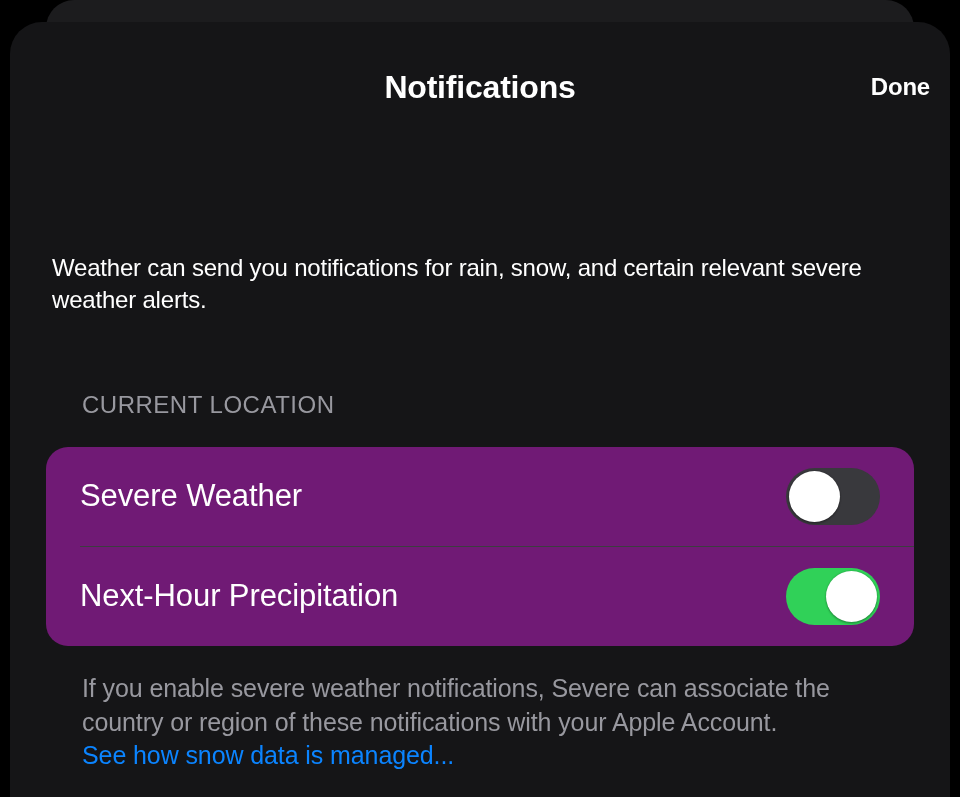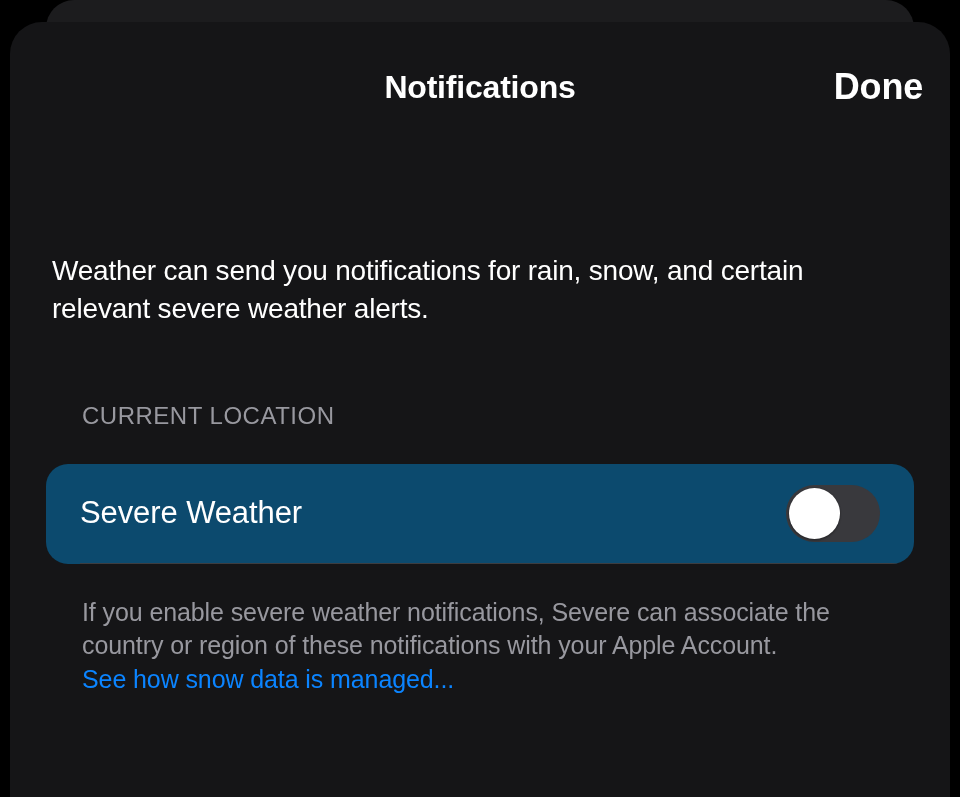--- a/index.html
+++ b/index.html
@@ -44,50 +44,50 @@
       justify-content: center;
     }
     .nav-title {
       color: #fff;
       font-size: 32px;
       font-weight: 700;
       letter-spacing: -0.2px;
     }
     .nav-done {
       position: absolute;
-      right: 27px;
+      right: 20px;
       top: 50%;
       transform: translateY(-50%);
       color: #fff;
-      font-size: 36px;
+      font-size: 24px;
       font-weight: 600;
       letter-spacing: -0.2px;
       background: none;
       border: none;
       cursor: pointer;
     }
     .intro {
       color: #fff;
-      font-size: 28px;
+      font-size: 24px;
       line-height: 1.35;
       font-weight: 400;
       padding: 100px 42px 0 42px;
       letter-spacing: -0.2px;
     }
     .section-header {
       color: #98989f;
       font-size: 24px;
       font-weight: 400;
       letter-spacing: 0.5px;
       padding: 74px 0 18px 72px;
       text-transform: uppercase;
     }
     .group {
-      margin: 16px 36px;
-      background: #0c4a6e;
+      margin: 10px 36px;
+      background: #701a75;
       border-radius: 22px;
       overflow: hidden;
     }
     .row {
       display: flex;
       align-items: center;
       justify-content: space-between;
       padding: 0 34px;
       height: 99px;
     }
@@ -171,20 +171,26 @@
 
     <div class="row">
       <div class="row-label">Severe Weather</div>
       <button class="switch off">
         <span class="knob"></span>
       </button>
     </div>
 
     <div class="sep"></div>
 
+    <div class="row">
+      <div class="row-label">Next-Hour Precipitation</div>
+      <button class="switch on">
+        <span class="knob"></span>
+      </button>
+    </div>
 
   </div>
 
   <div class="footer">
     <span>If you enable severe weather notifications, Severe can associate the country or region of these notifications with your Apple Account. </span><button class="link">See how snow data is managed...</button>
   </div>
 
 </div>
 
 </body></html>

